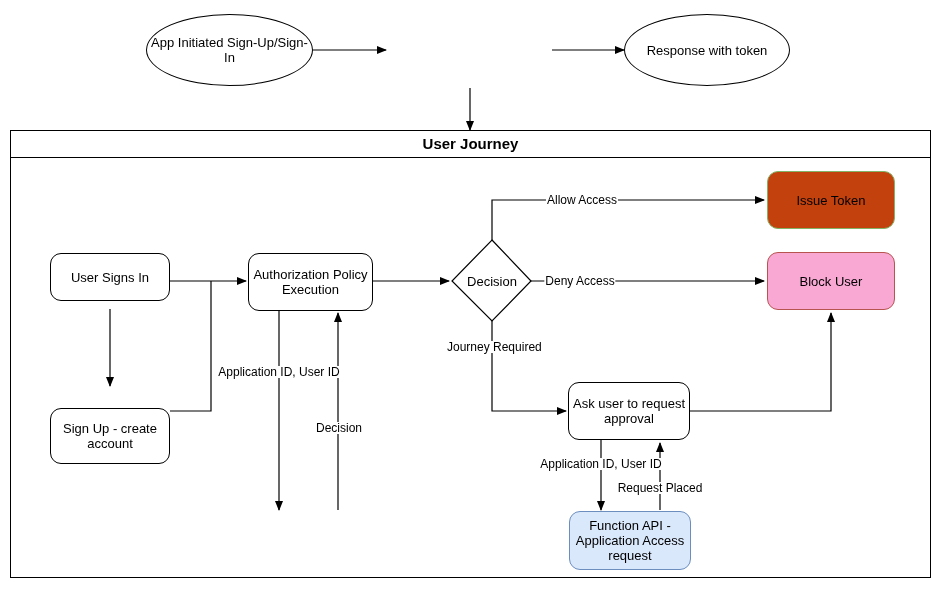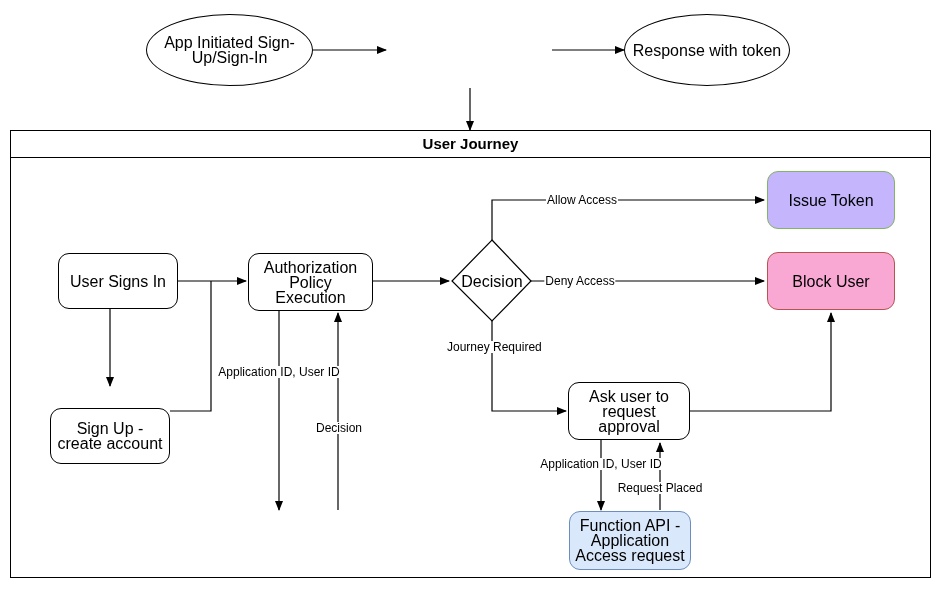--- a/index.html
+++ b/index.html
@@ -26,31 +26,31 @@
     height: 591px;
   }
   .node {
     position: absolute;
     box-sizing: border-box;
     display: flex;
     align-items: center;
     justify-content: center;
     text-align: center;
     font-family: "Liberation Sans", sans-serif;
-    font-size: 16px;
+    font-size: 13px;
     line-height: 15px;
     color: #000000;
     background: #ffffff;
     border: 1px solid #000000;
     padding: 2px 4px;
   }
   .node.rounded { border-radius: 11px; }
   .node.ellipse { border-radius: 50%; }
   .node.green {
-    background: #c4b5fd;
+    background: #c2410c;
     border: 1px solid #82b366;
     border-radius: 11px;
   }
   .node.red {
     background: #f9a8d4;
     border: 1px solid #b85450;
     border-radius: 11px;
   }
   .node.blue {
     background: #dae8fc;
@@ -147,21 +147,21 @@
 
   <div class="node ellipse" style="left:624px; top:14px; width:166px; height:72px;">
     <span>Response with token</span>
   </div>
 
   <div class="container-box" style="left:10px; top:130px; width:921px; height:448px;"></div>
   <div class="container-title" style="left:10px; top:130px; width:921px; height:28px;">
     <span>User Journey</span>
   </div>
 
-  <div class="node rounded" style="left:58px; top:253px; width:120px; height:56px;">
+  <div class="node rounded" style="left:50px; top:253px; width:120px; height:48px;">
     <span>User Signs In</span>
   </div>
 
   <div class="node rounded" style="left:50px; top:408px; width:120px; height:56px;">
     <span>Sign Up - create account</span>
   </div>
 
   <div class="node rounded" style="left:248px; top:253px; width:125px; height:58px;">
     <span>Authorization Policy Execution</span>
   </div>

